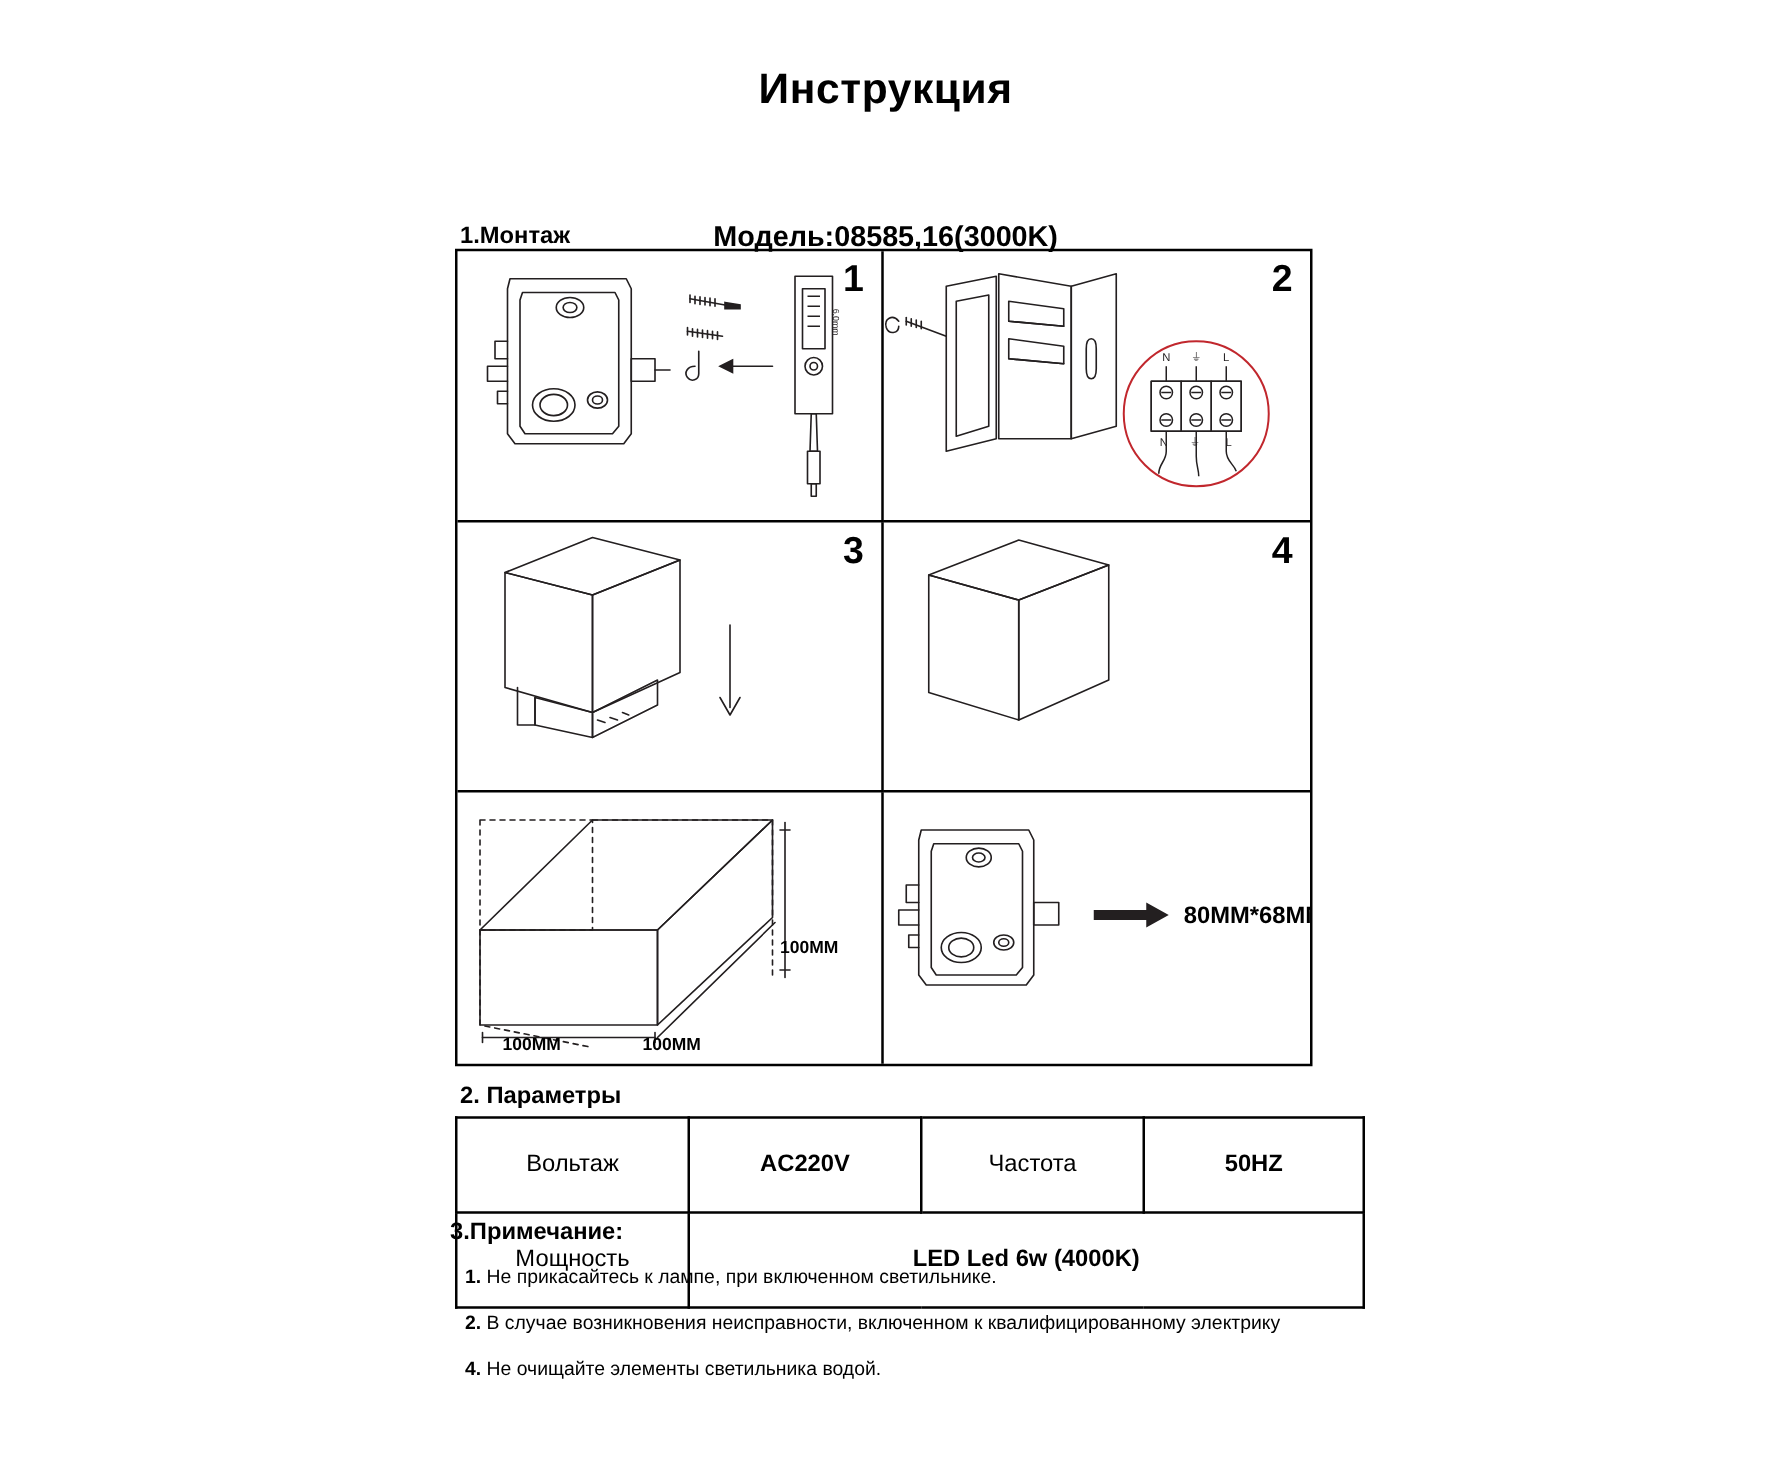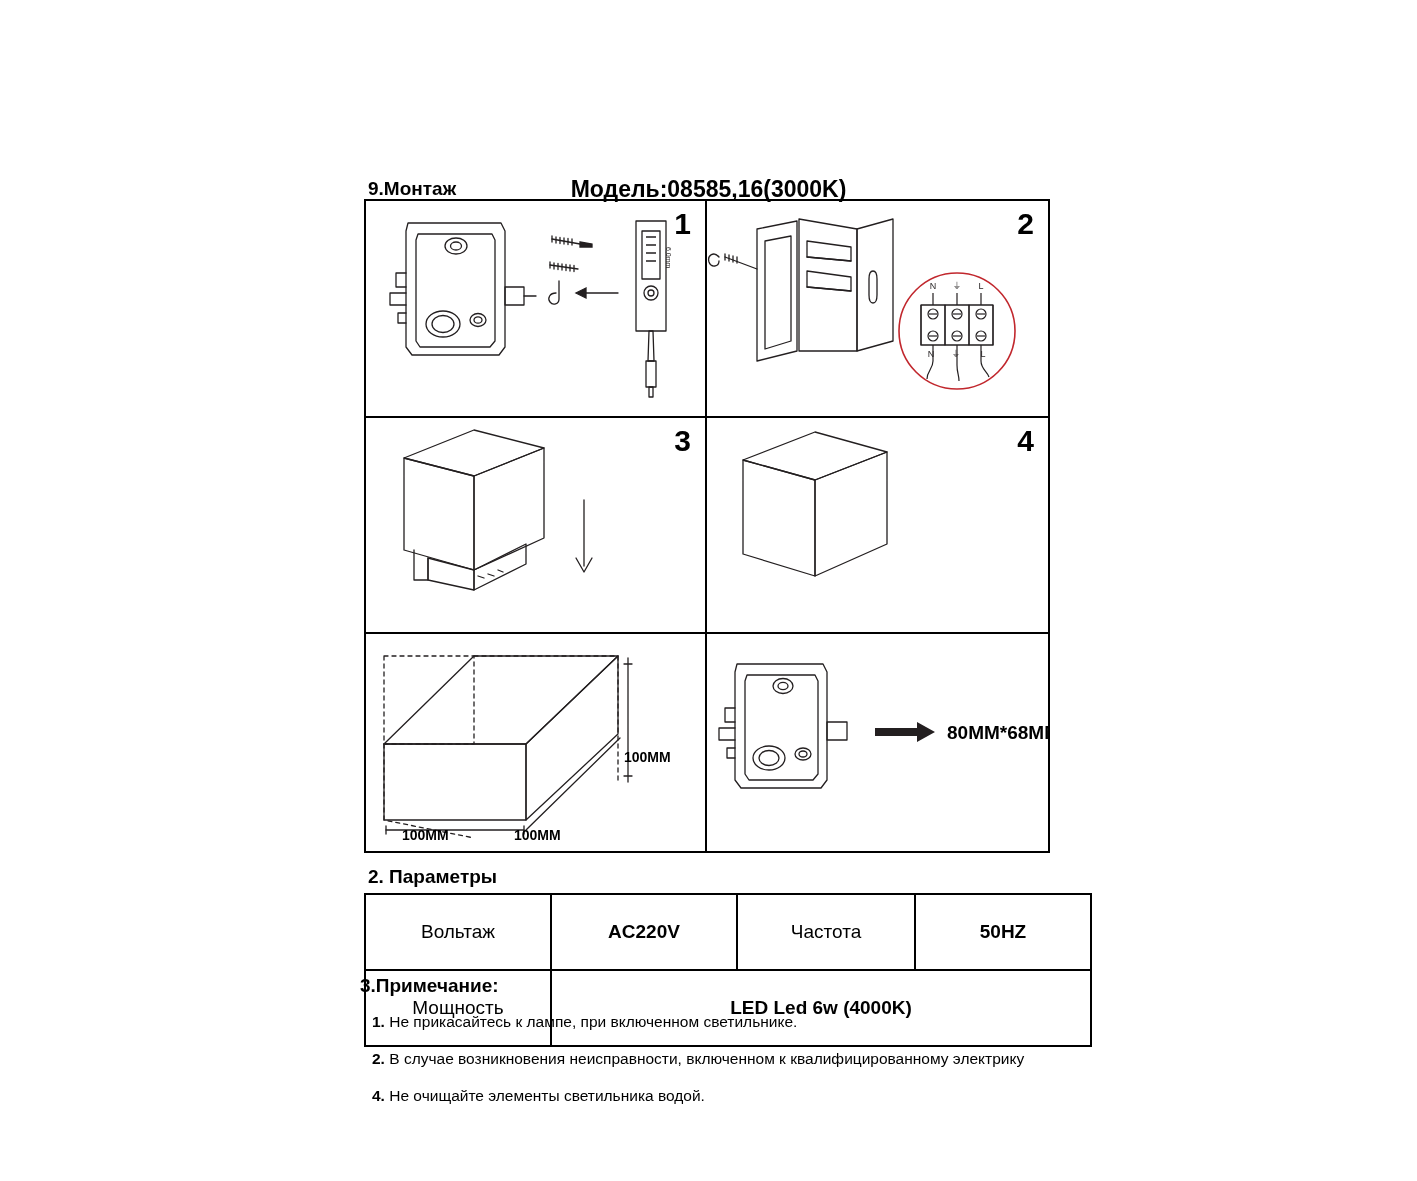--- a/index.html
+++ b/index.html
@@ -126,23 +126,24 @@
     line-height: 1.55;
     margin-bottom: 13px;
   }
   .note b { font-weight: bold; }
 </style>
 </head>
 <body>
 
 <div class="page">
 
+  <div class="doc-title">Инструкция</div>
   <div class="doc-model">Модель:08585,16(3000K)</div>
 
-  <div class="section-head" id="sec-montazh">9.Монтаж</div>
+  <div class="section-head" id="sec-montazh">1.Монтаж</div>
 
   <div class="steps">
 
     <div class="cell">
       <div class="step-num">1</div>
       <div class="svg-wrap">
         <svg viewBox="0 0 341 216" width="341" height="216" xmlns="http://www.w3.org/2000/svg">
           <g fill="none" stroke="#231f20" stroke-width="1.3" stroke-linejoin="round" stroke-linecap="round">
 
             <path d="M42 22 L135 22 L139 30 L139 146 L133 154 L46 154 L40 146 L40 30 Z"></path>

